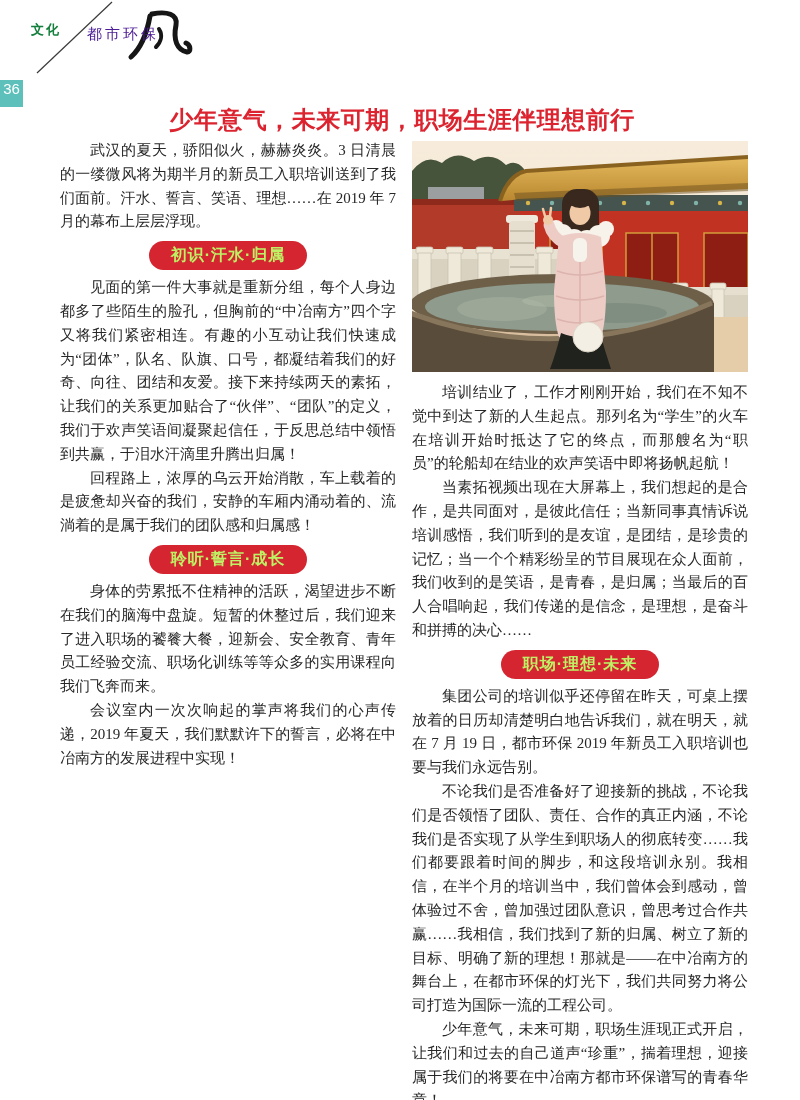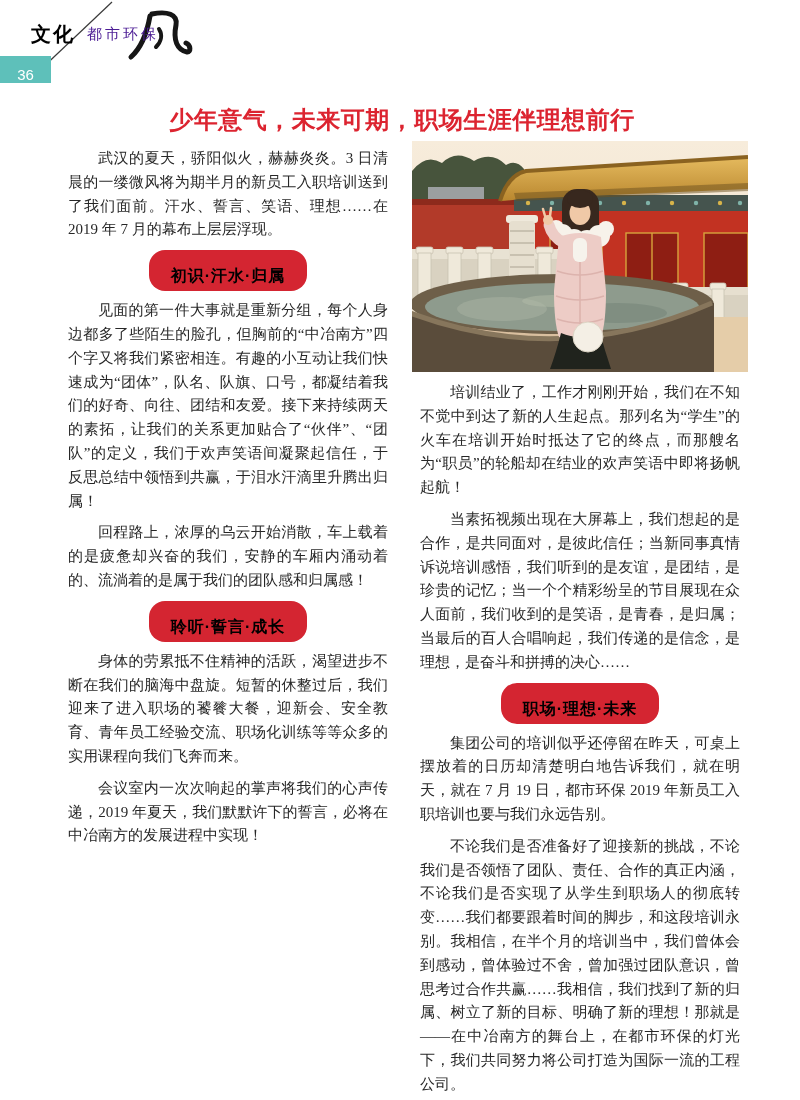--- a/index.html
+++ b/index.html
@@ -2,43 +2,43 @@
 <html><head>
 <meta charset="utf-8">
 <style>
   html,body { margin:0; padding:0; }
   body { width:800px; height:1100px; background:#ffffff; overflow:hidden;
          font-family:"Liberation Serif","DejaVu Serif",serif; }
   .page { position:relative; width:800px; height:1100px; background:#fff; }
 
   
   .cat-label { position:absolute; left:31px; top:21px; font-family:"Liberation Sans",sans-serif;
-               font-weight:bold; font-size:20px; color:#000000; letter-spacing:2px;text-align:center; }
+               font-weight:bold; font-size:13px; color:#15803d; letter-spacing:2px;text-align:center; }
   .brand { position:absolute; left:87px; top:25px; font-family:"Liberation Sans",sans-serif;
            font-size:15px; color:#4c1d95; letter-spacing:3px; }
   .header-art { position:absolute; left:0; top:0; }
-  .page-tab { position:absolute; left:0; top:56px; width:51px; height:27px; background:#5ec0ba;
+  .page-tab { position:absolute; left:0; top:80px; width:23px; height:27px; background:#5ec0ba;
               color:#fff; font-family:"Liberation Sans",sans-serif; font-size:15px;
-              display:flex; align-items:flex-end; justify-content:center; }
+              display:flex; align-items:flex-start; justify-content:center; }
 
   
   .title { position:absolute; top:88px; left:56px; width:692px; text-align:center;
            font-family:"Liberation Sans",sans-serif; font-weight:bold; font-size:24px;
            color:#dc2430; letter-spacing:0.5px; white-space:nowrap; }
 
   
   .content { position:absolute; top:139px; left:60px; width:688px; display:flex; gap:16px; }
   .col { width:336px; font-size:15px; line-height:23.8px; text-align:justify;
          color:#272727; }
-  .col p { margin:8px; text-indent:2em; }
+  .col p { margin:0; text-indent:2em; }
   .col p.no-indent { text-indent:0; }
 
   .pill { display:block; width:fit-content; margin:7px auto 6px auto; background:#d42531;
-          color:#000000; font-family:"Liberation Sans",sans-serif; font-weight:bold;
-          font-size:16px; line-height:1; padding:18px 22px 7px; border-radius:16px;
+          color:#bef264; font-family:"Liberation Sans",sans-serif; font-weight:bold;
+          font-size:16px; line-height:1; padding:6px 22px 7px; border-radius:16px;
           letter-spacing:1px; white-space:nowrap; }
 
   .photo { display:block; width:336px; height:231px; margin:2px 0 9px 0; }
 </style>
 </head>
 <body>
 
 <div class="page">
 
   <svg class="header-art" width="220" height="100" viewBox="0 0 220 100">

